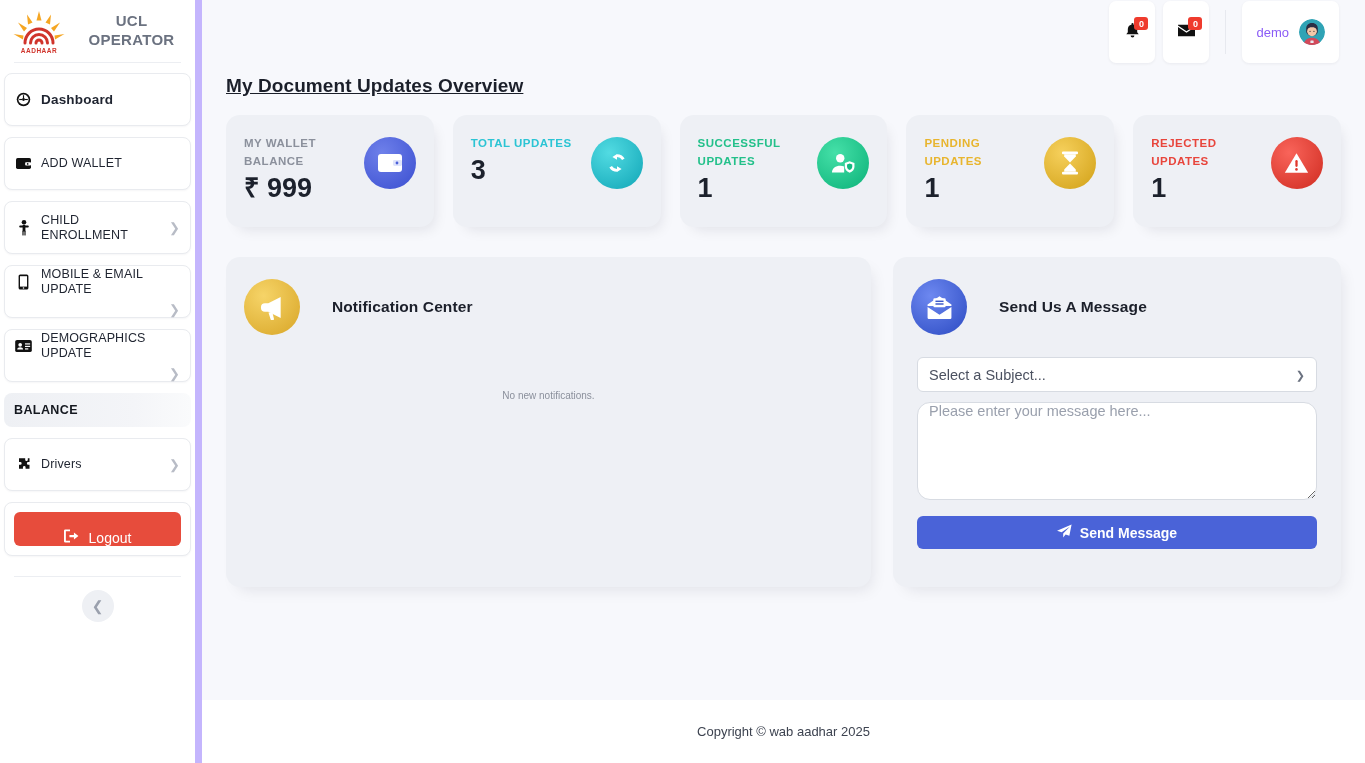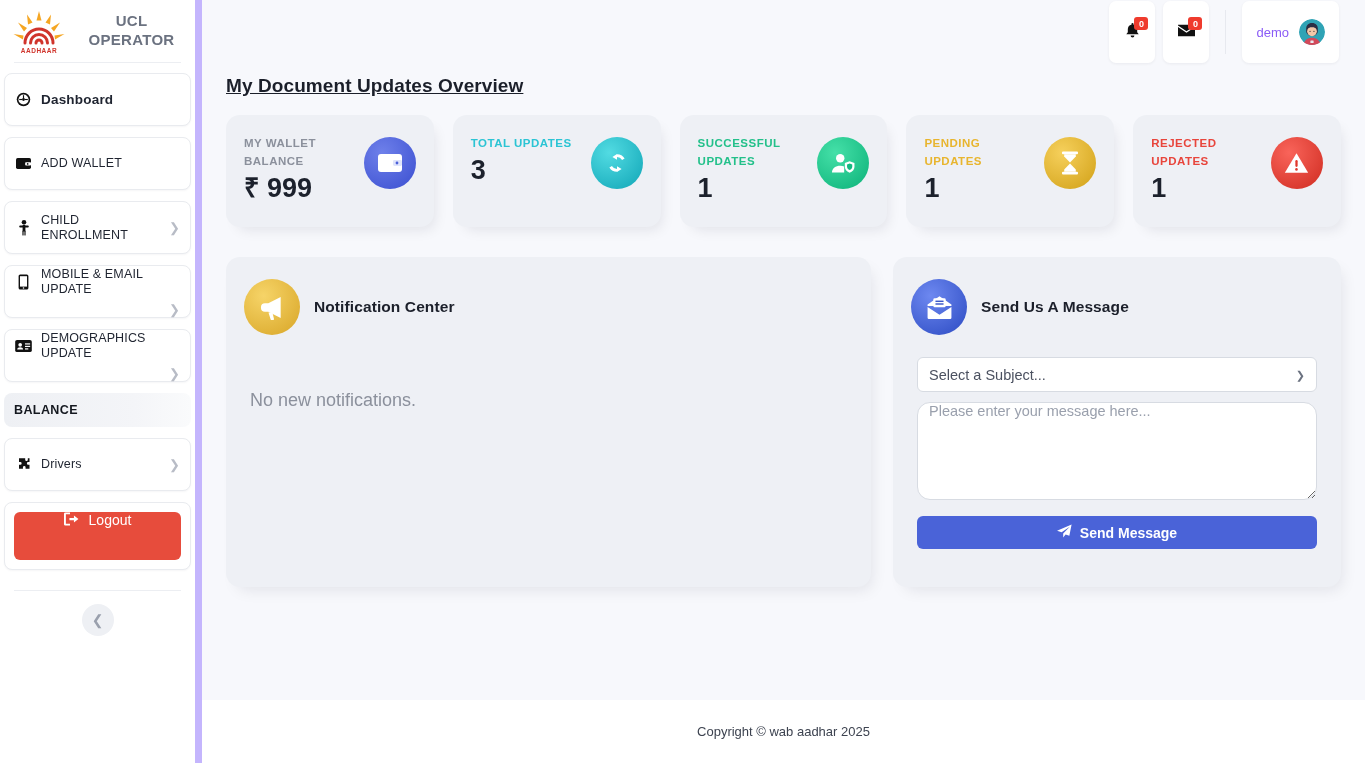--- a/index.html
+++ b/index.html
@@ -70,24 +70,24 @@
   }
   .logout-wrap {
     margin: 9px 4px 0 4px;
     background: #fff;
     border: 1px solid #e9ebef;
     border-radius: 8px;
     box-shadow: 0 1px 2px rgba(16,24,40,.04);
     padding: 9px;
   }
   .logout-btn {
-    width: 100%; height: 48px;
+    width: 100%; height: 34px;
     background: #e74c3c; border: 0; border-radius: 6px;
     color: #fff; font-size: 14px; font-family: inherit;
-    display: flex; align-items: flex-start; justify-content: center; gap: 10px;
+    display: flex; align-items: flex-end; justify-content: center; gap: 10px;
     cursor: pointer;
   }
   .sb-bottom-sep { height: 1px; background: #eceef2; margin: 20px 14px 0 14px; }
   .collapse-wrap { display: flex; justify-content: center; padding-top: 13px; }
   .collapse-btn {
     width: 32px; height: 32px; border-radius: 50%;
     background: #eef0f4; border: 0; cursor: pointer;
     display: flex; align-items: center; justify-content: center;
     color: #9aa0ad; font-size: 14px; line-height: 1;
   }
@@ -165,32 +165,32 @@
   .stat-orb svg { display: block; }
 
   .panels { display: flex; gap: 22px; margin-top: 30px; }
   .panel {
     background: #eef0f5;
     border-radius: 14px;
     box-shadow: 6px 8px 16px -6px rgba(16,24,40,.10);
     position: relative;
     padding: 22px 24px 24px 24px;
   }
-  .panel-head { display: flex; align-items: center; gap: 14px; margin-bottom: 6px; }
+  .panel-head { display: flex; align-items: center; gap: 32px; margin-bottom: 6px; }
   .panel-orb {
     width: 56px; height: 56px; border-radius: 50%;
     display: flex; align-items: center; justify-content: center;
     color: #fff; flex: 0 0 56px;
     margin-left: -6px;
   }
   .panel-title { font-size: 15.5px; font-weight: bold; color: #1b1f2a; letter-spacing: .1px; }
   .panel-notif { flex: 0 0 645px; height: 330px; }
   .panel-msg { flex: 1; height: 330px; }
   .notif-empty {
-    color: #8b909c; font-size: 18px;
+    text-align: center; color: #8b909c; font-size: 10px;
     margin-top: 55px;
   }
 
   .form { margin-top: 22px; }
   .select-wrap { position: relative; }
   select.subject {
     width: 100%; height: 35px;
     border: 1px solid #d7dbe2; border-radius: 6px;
     background: #fff; color: #4b5160;
     font-family: inherit; font-size: 14.5px;

